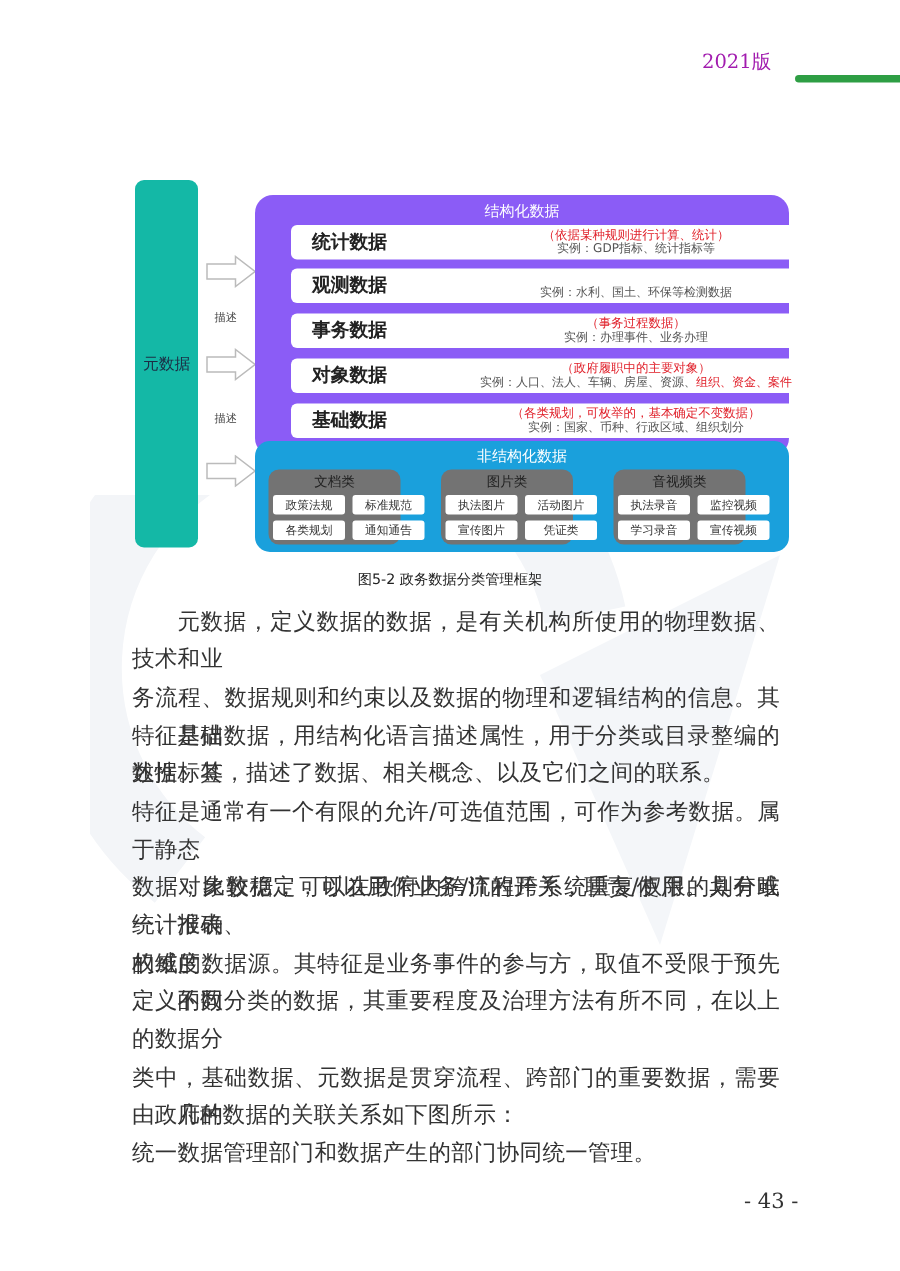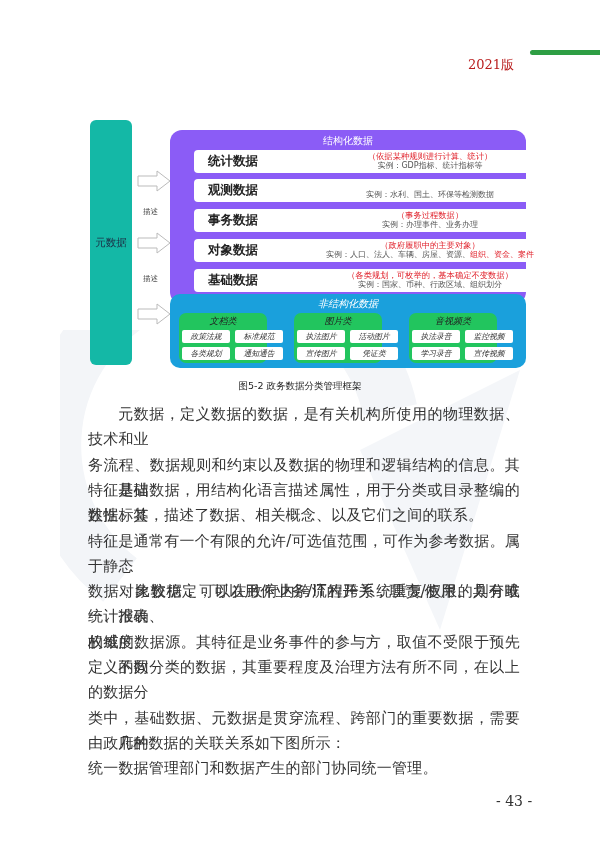--- a/index.html
+++ b/index.html
@@ -4,54 +4,54 @@
 <style>
   html, body { margin:0; padding:0; }
   body {
     width:600px; height:847px; background:#ffffff; position:relative; overflow:hidden;
     font-family: "DejaVu Sans", sans-serif; color:#333;
   }
   .watermark {
     position:absolute; left:60px; top:330px; width:480px; height:380px; pointer-events:none;
   }
   .header-version {
-    position:absolute; left:468px; top:56px; font-family:"DejaVu Serif", serif; font-size:13px; color:#b91c1c;
+    position:absolute; left:468px; top:32px; font-family:"DejaVu Serif", serif; font-size:13px; color:#a21caf;
   }
   .header-bar {
     position:absolute; left:530px; top:50px; width:75px; height:5px; background:#2e9e44; border-radius:3px;
   }
   
   .meta-box {
     position:absolute; left:90px; top:120px; width:42px; height:245px; background:#14b8a6; border-radius:6px;
     display:flex; align-items:center; justify-content:center;
   }
   .meta-box span { font-size:10.5px; color:#1c2c44; }
   .arrow { position:absolute; width:34px; height:22px; }
   .describe-label { position:absolute; font-size:7.5px; color:#444; }
   .structured {
     position:absolute; left:170px; top:130px; width:356px; height:174px; background:#8b5cf6; border-radius:12px;
   }
   .structured-title {
     position:absolute; left:0; right:0; top:4px; text-align:center; color:#fff; font-size:10px;
   }
   .srow {
-    position:absolute; left:24px; width:372px; height:23px; background:#fff; border-radius:4px;padding-left:12px;
+    position:absolute; left:24px; width:372px; height:23px; background:#fff; border-radius:4px;
   }
   .srow .name { position:absolute; left:14px; top:3px; font-size:12.5px; font-weight:bold; color:#222; }
   .srow .desc { position:absolute; left:92px; right:4px; top:1px; text-align:center; font-size:8.3px; color:#e0202a; line-height:10px; }
   .srow .ex { position:absolute; left:92px; right:4px; top:11px; text-align:center; font-size:8px; color:#555; line-height:10px; }
   .ex .red { color:#e0202a; }
   .unstructured {
-    position:absolute; left:170px; top:294px; width:356px; height:74px; background:#1aa0dc; border-radius:10px;font-style:italic;
+    position:absolute; left:170px; top:294px; width:356px; height:74px; background:#1aa0dc; border-radius:10px;
   }
   .unstructured-title {
     position:absolute; left:0; right:0; top:3px; text-align:center; color:#fff; font-size:10px;
   }
   .group {
-    position:absolute; top:19px; width:88px; height:50px; background:#22c55e; border-radius:7px;
+    position:absolute; top:19px; width:88px; height:50px; background:#737373; border-radius:7px;
   }
   .group .gtitle { position:absolute; left:0; right:0; top:2px; text-align:center; font-size:9px; color:#222; }
   .chip {
     position:absolute; width:48px; height:13px; background:#fff; border-radius:2px;
     font-size:7.8px; color:#333; text-align:center; line-height:13px;
   }
   .caption {
     position:absolute; left:0; width:600px; top:380px; text-align:center; font-size:9.5px; color:#222;
   }
   .para {

